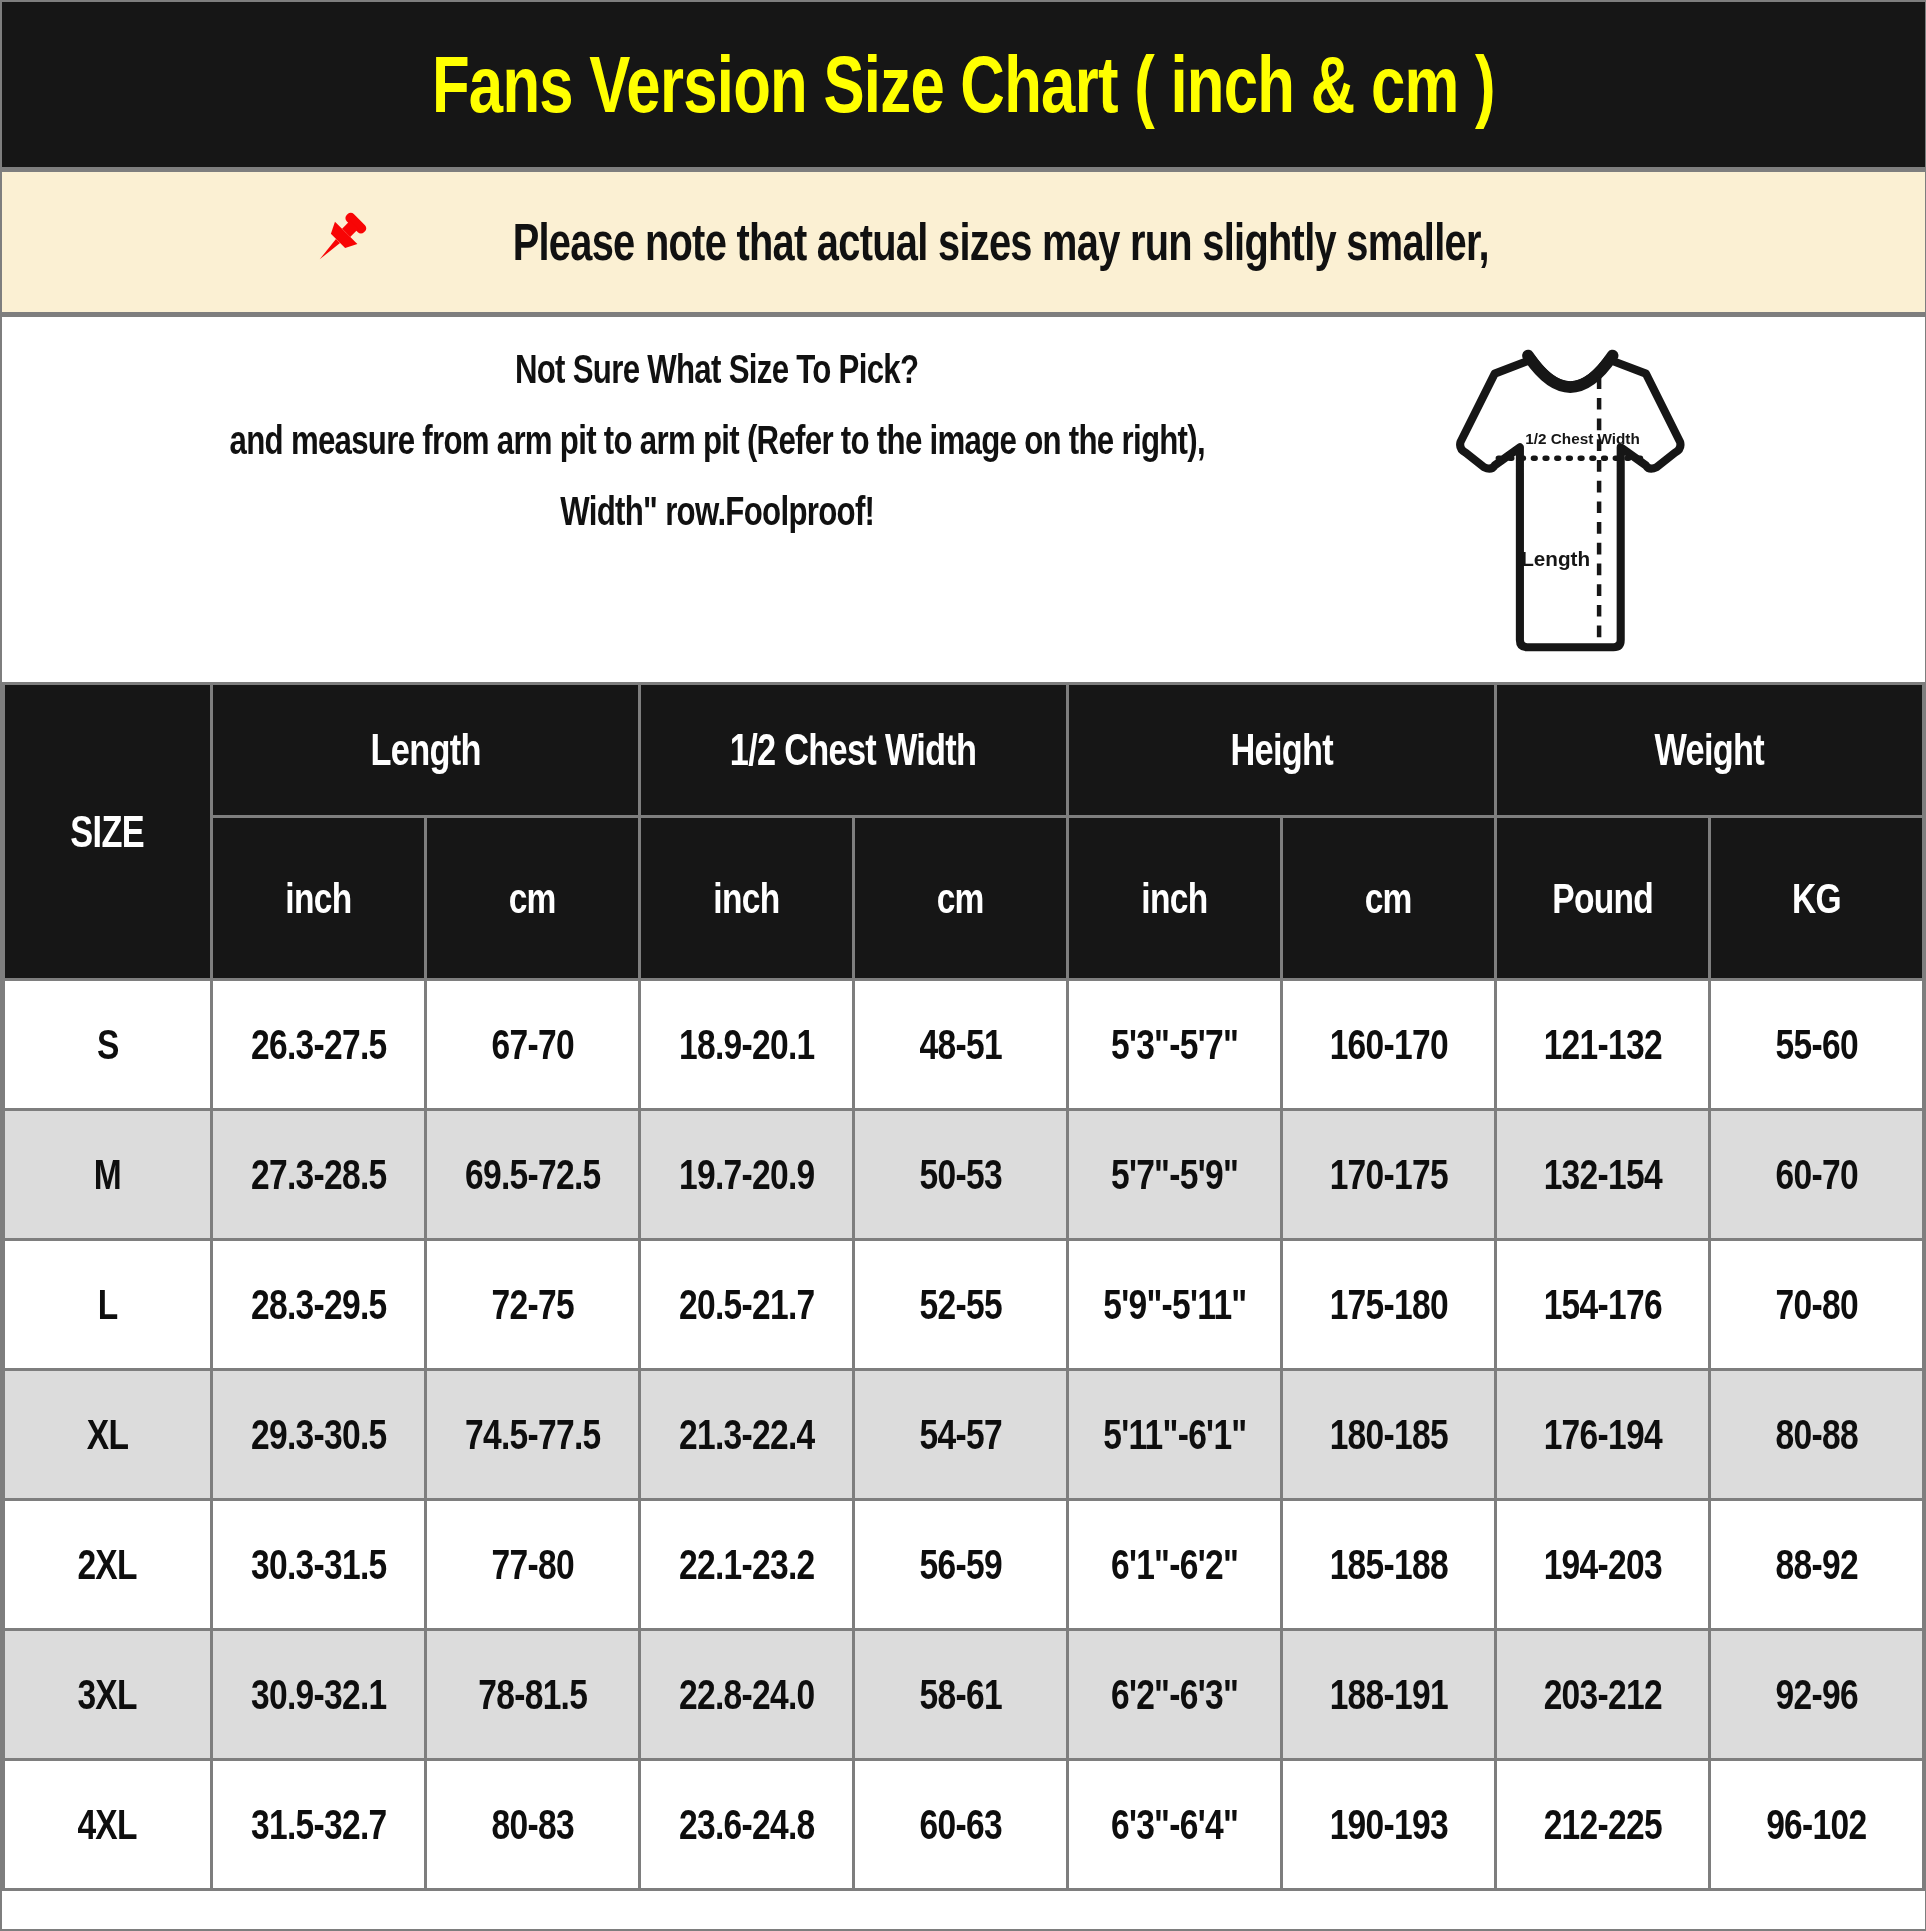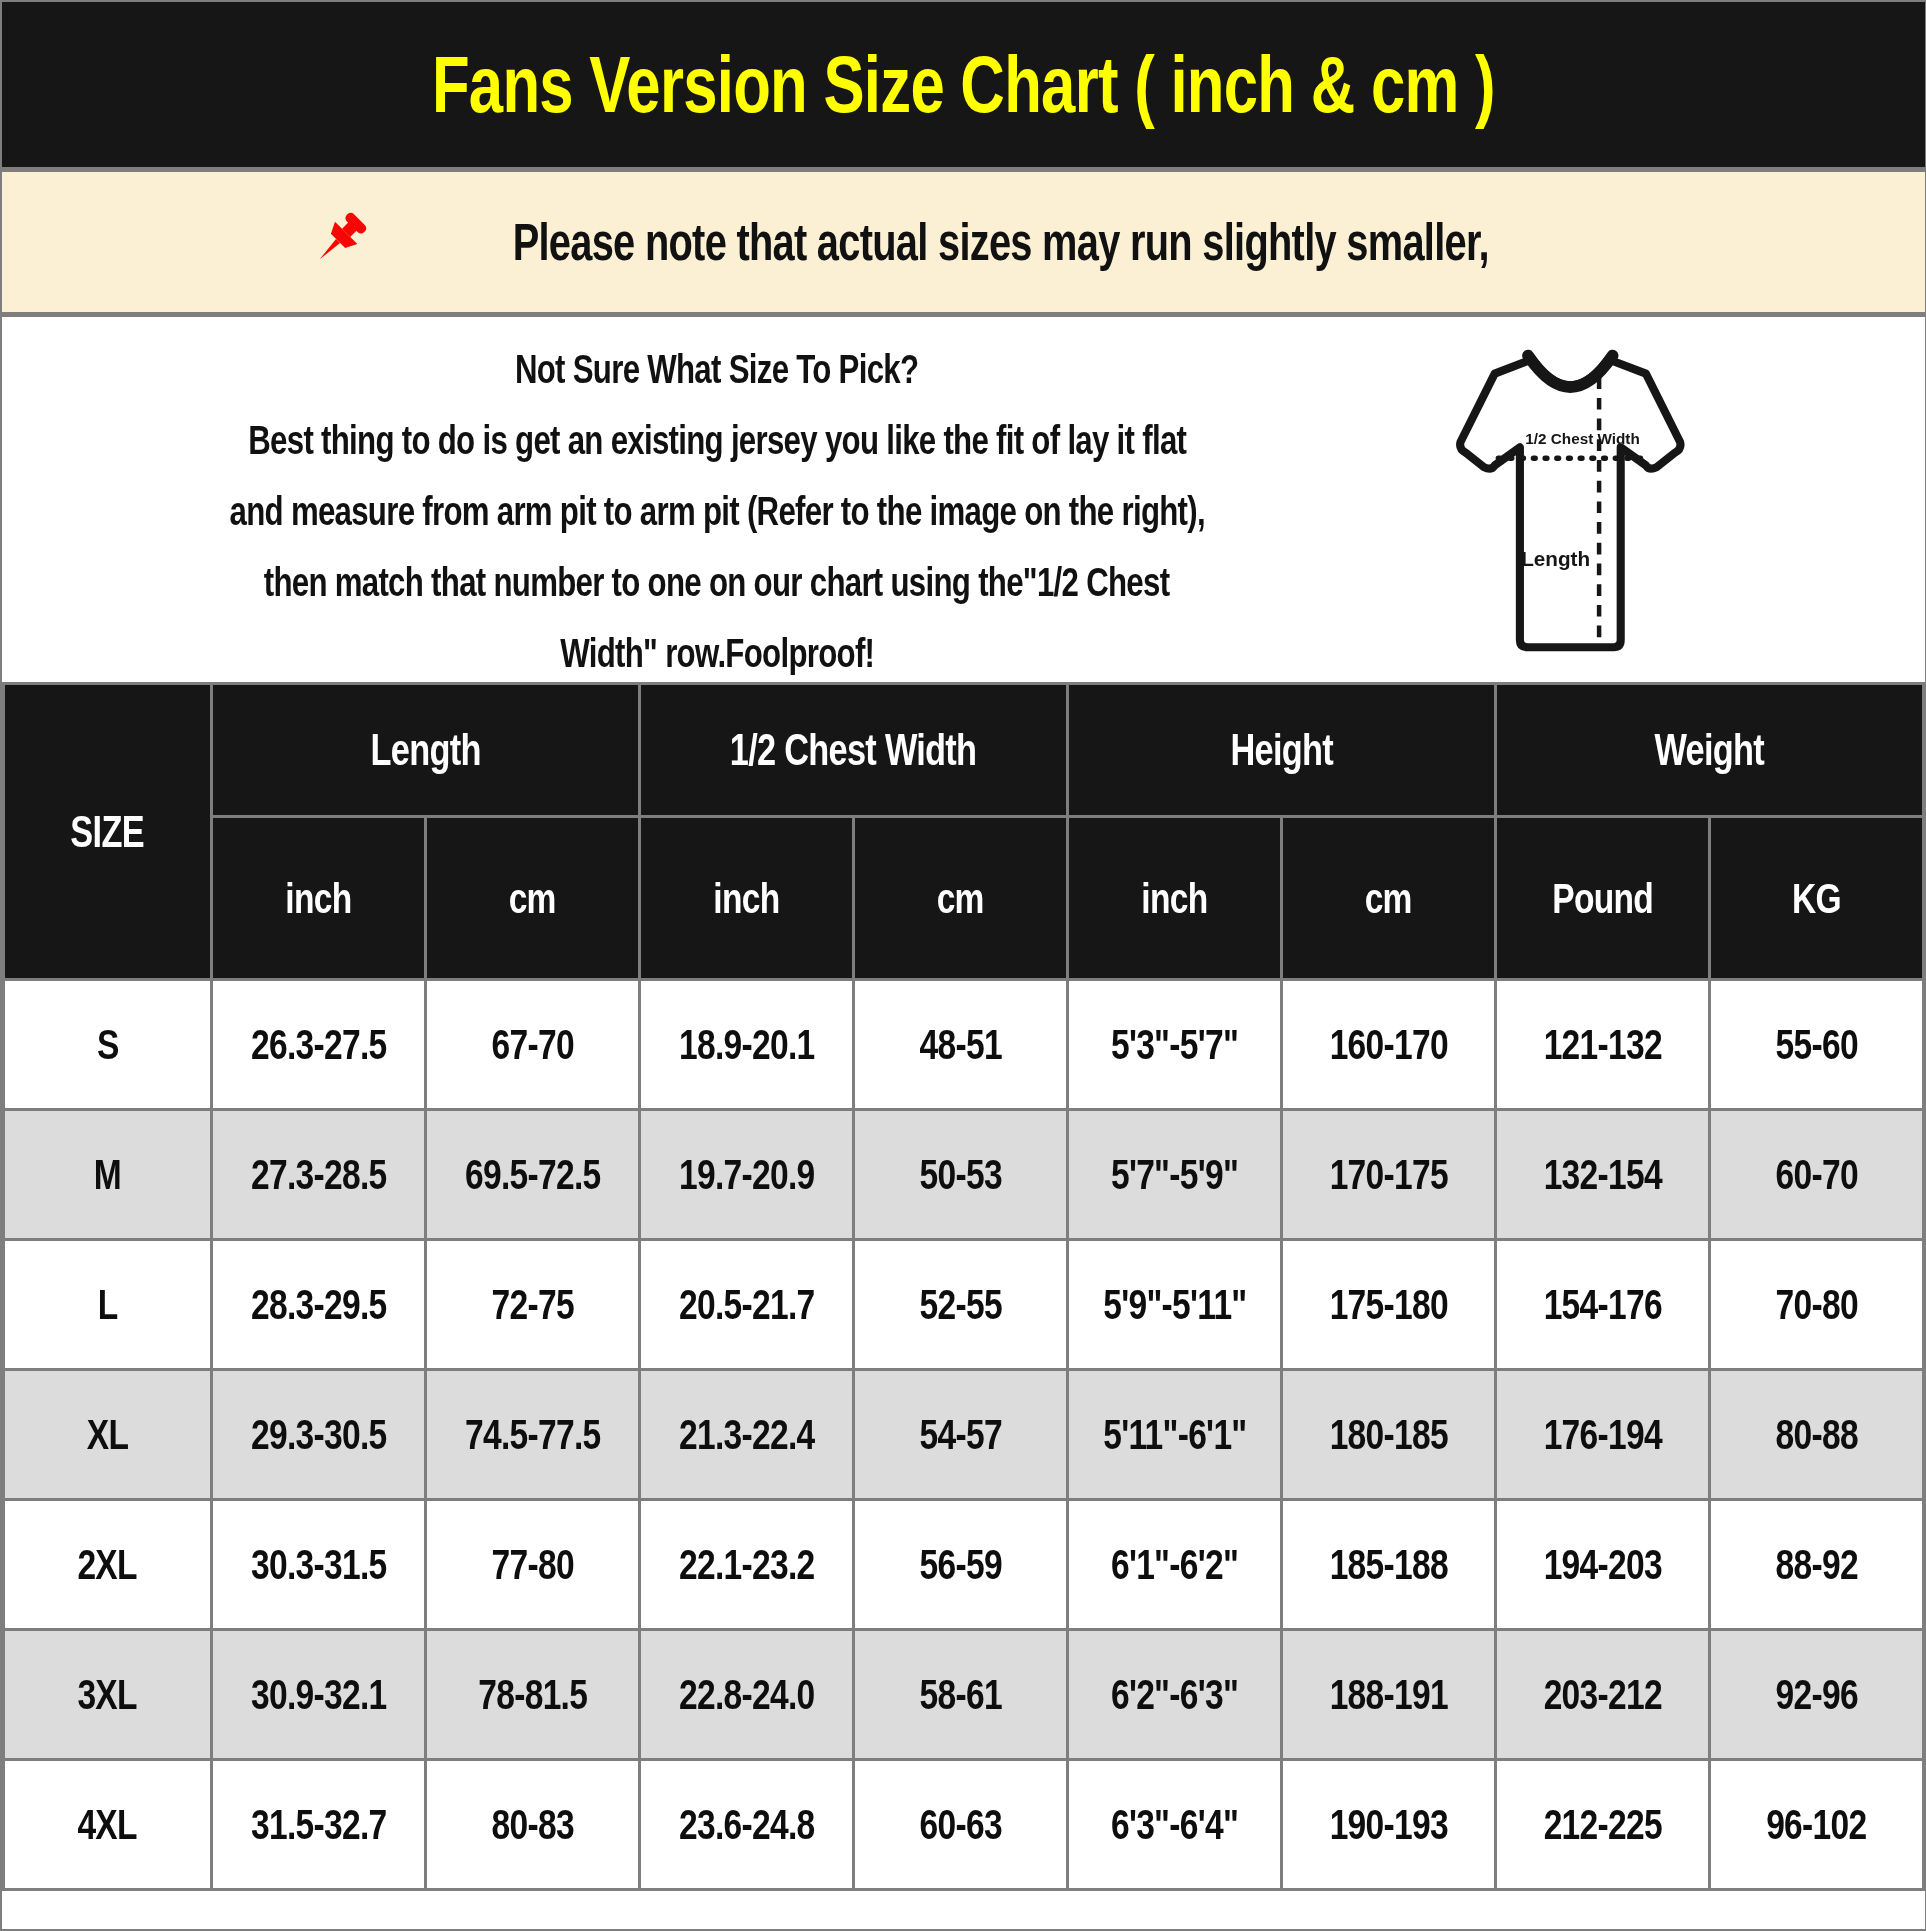--- a/index.html
+++ b/index.html
@@ -146,23 +146,21 @@
           <polygon points="46,48 54,48 50,84"></polygon>
         </g>
       </svg>
       <span class="cx">Please note that actual sizes may run slightly smaller,</span>
     </div>
   </div>
 
   <div class="help">
     <div class="help-text">
       <div><span class="cx">Not Sure What Size To Pick?</span></div>
-      <div><span class="cx">Best thing to do is get an existing jersey you like the fit of lay it flat</span></div>
       <div><span class="cx">and measure from arm pit to arm pit (Refer to the image on the right),</span></div>
-      <div><span class="cx">then match that number to one on our chart using the"1/2 Chest</span></div>
       <div><span class="cx">Width" row.Foolproof!</span></div>
     </div>
 
     <svg class="tshirt" viewBox="0 0 320 380" aria-hidden="false">
 
       <path d="M100,28 L58,44 L20,120 Q18,128 26,132 L46,148 Q54,152 58,146 L86,126
                L86,340 Q86,348 94,348 L190,348 Q198,348 198,340 L198,126
                L226,146 Q230,152 238,148 L258,132 Q266,128 264,120 L226,44 L184,28
                Q142,86 100,28 Z" fill="#ffffff" stroke="#161616" stroke-width="9" stroke-linejoin="round"></path>
 

